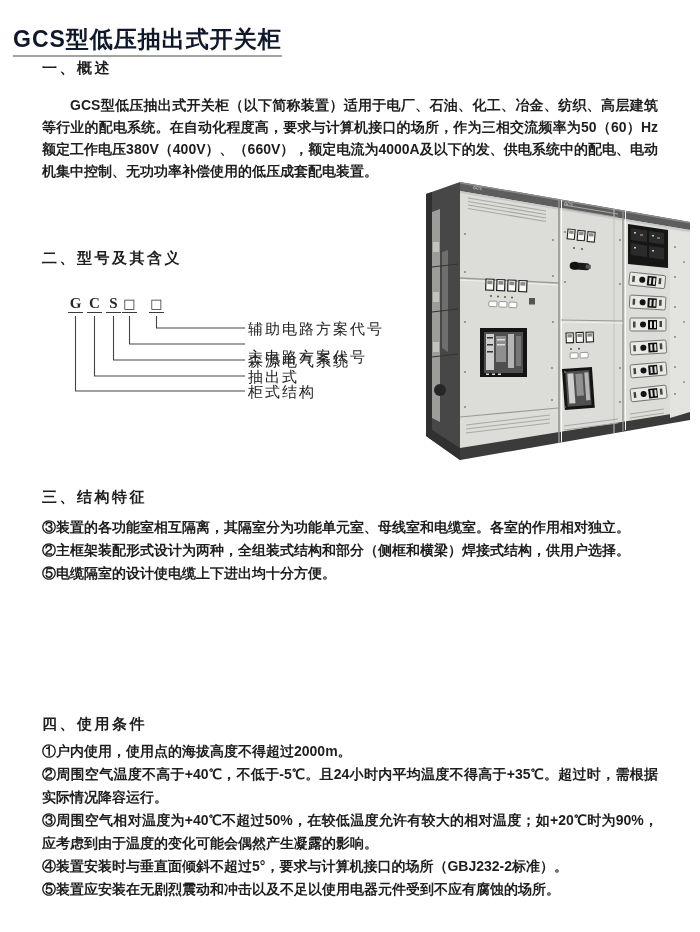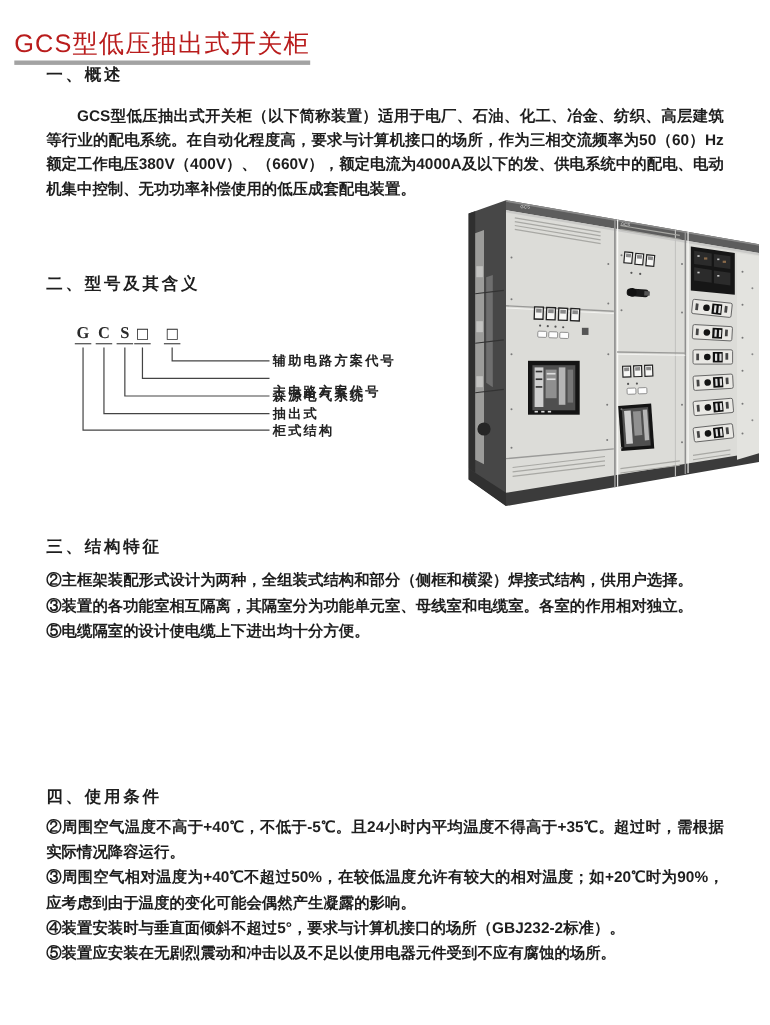--- a/index.html
+++ b/index.html
@@ -1,21 +1,21 @@
 <!DOCTYPE html>
 <html><head>
 <meta charset="utf-8">
 <style>
   html,body{margin:0;padding:0;background:#ffffff;}
   .page{position:relative;width:700px;height:932px;background:#ffffff;overflow:hidden;
         font-family:"Liberation Sans",sans-serif;color:#1e1e1e;}
 
-  .title{position:absolute;left:13px;top:10px;font-size:23px;font-weight:400;
-         color:#b91c1c;letter-spacing:1px;line-height:28px;
-         border-bottom:4px solid #a3a3a3;padding-bottom:2px;white-space:nowrap;}
+  .title{position:absolute;left:13px;top:10px;font-size:23px;font-weight:700;
+         color:#0f172a;letter-spacing:1px;line-height:28px;
+         border-bottom:2px solid #a3a3a3;padding-bottom:2px;white-space:nowrap;}
 
   .sec-heading{position:absolute;left:42px;font-size:15px;font-weight:700;
                letter-spacing:2.5px;white-space:nowrap;}
   .sec1{top:47px;} .sec2{top:237px;} .sec3{top:476px;} .sec4{top:703px;}
 
   .para{position:absolute;left:42px;top:80px;width:616px;font-size:14px;
         line-height:22px;font-weight:600;text-align:justify;text-indent:2em;}
 
   .list{position:absolute;left:42px;width:616px;font-size:14px;line-height:23px;
         font-weight:600;text-align:justify;}
@@ -25,21 +25,21 @@
   
   .diagram{position:absolute;left:60px;top:296px;width:330px;height:110px;}
   .dchar{position:absolute;top:0;width:15px;height:15px;text-align:center;
          font-family:"Liberation Serif",serif;font-size:15px;font-weight:700;
          color:#2a2a2a;border-bottom:1.5px solid #3a3a3a;padding-bottom:1px;line-height:15px;}
   .dbox{position:absolute;top:0;width:15px;height:15px;text-align:center;
         font-family:"DejaVu Sans",sans-serif;font-size:13px;font-weight:700;
         color:#2a2a2a;border-bottom:1.5px solid #3a3a3a;padding-bottom:1px;line-height:16px;}
   .cg{left:8px;} .cc{left:27px;} .cs{left:46px;} .b1{left:62px;} .b2{left:89px;}
   .dlines{position:absolute;left:0;top:0;}
-  .dlabel{position:absolute;left:188px;font-size:12px;font-weight:700;
+  .dlabel{position:absolute;left:188px;font-size:15px;font-weight:400;
           letter-spacing:2px;white-space:nowrap;color:#222;}
   .dl1{top:24px;} .dl2{top:52px;} .dl3{top:56px;} .dl4{top:72px;} .dl5{top:87px;}
 
   .photo{position:absolute;left:418px;top:172px;}
 </style>
 </head>
 <body>
 
 <div class="page">
 
@@ -232,26 +232,27 @@
         <circle cx="202" cy="112" r="0.9"></circle>
       <circle cx="147" cy="200" r="0.9"></circle>
         <circle cx="202" cy="196" r="0.9"></circle>
       <circle cx="147" cy="235" r="0.9"></circle>
         <circle cx="202" cy="230" r="0.9"></circle>
     </g>
   </svg>
 
   <h2 class="sec-heading sec3">三、结构特征</h2>
   <div class="list list3">
+    <div class="list-item">③装置的各功能室相互隔离，其隔室分为功能单元室、母线室和电缆室。各室的作用相对独立。</div>
     <div class="list-item">②主框架装配形式设计为两种，全组装式结构和部分（侧框和横梁）焊接式结构，供用户选择。</div>
-    <div class="list-item">③装置的各功能室相互隔离，其隔室分为功能单元室、母线室和电缆室。各室的作用相对独立。</div>
     <div class="list-item">⑤电缆隔室的设计使电缆上下进出均十分方便。</div>
   </div>
 
   <h2 class="sec-heading sec4">四、使用条件</h2>
   <div class="list list4">
+    <div class="list-item">①户内使用，使用点的海拔高度不得超过2000m。</div>
     <div class="list-item">②周围空气温度不高于+40℃，不低于-5℃。且24小时内平均温度不得高于+35℃。超过时，需根据实际情况降容运行。</div>
     <div class="list-item">③周围空气相对温度为+40℃不超过50%，在较低温度允许有较大的相对温度；如+20℃时为90%，应考虑到由于温度的变化可能会偶然产生凝露的影响。</div>
     <div class="list-item">④装置安装时与垂直面倾斜不超过5°，要求与计算机接口的场所（GBJ232-2标准）。</div>
     <div class="list-item">⑤装置应安装在无剧烈震动和冲击以及不足以使用电器元件受到不应有腐蚀的场所。</div>
   </div>
 
 </div>
 
 </body></html>

